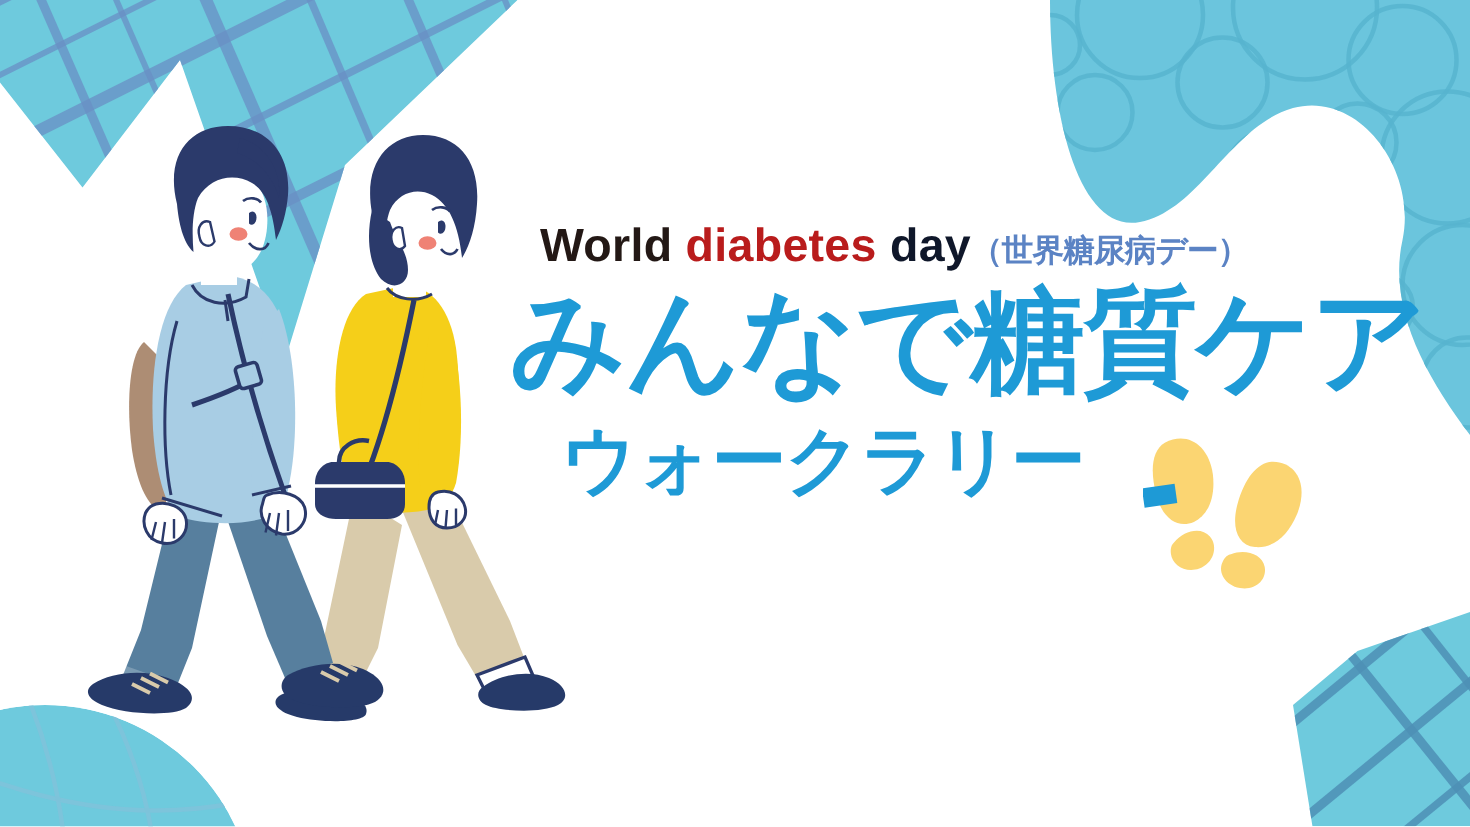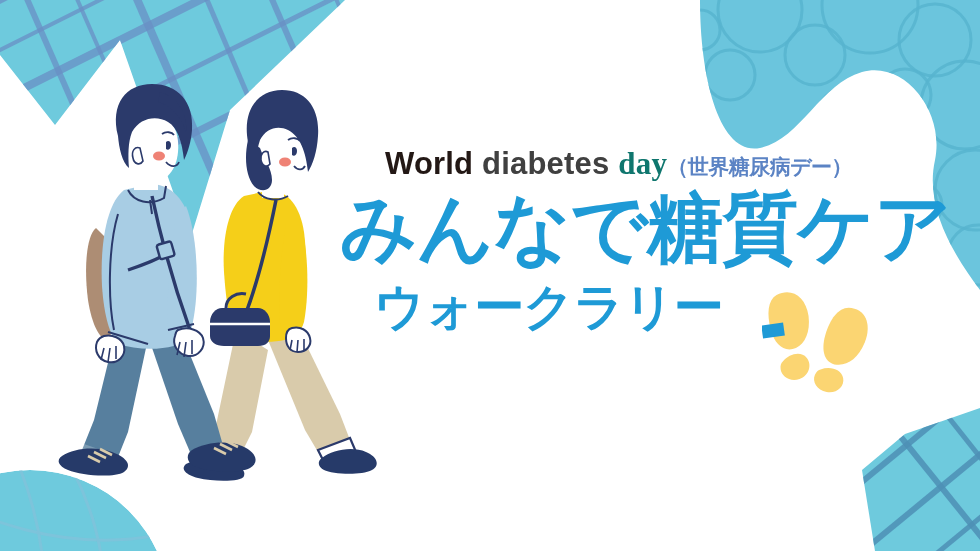--- a/index.html
+++ b/index.html
@@ -5,23 +5,23 @@
   html,body{margin:0;padding:0;background:#fff;}
   body{width:980px;height:551px;overflow:hidden;
        font-family:"Liberation Sans","DejaVu Sans",sans-serif;}
   #poster{position:relative;width:980px;height:551px;background:#ffffff;overflow:hidden;}
   .layer{position:absolute;top:0;left:0;width:980px;height:551px;}
 
   
   #text-block{position:absolute;left:352px;top:140px;width:540px;height:250px;}
   #subtitle-row{position:absolute;left:8px;top:8px;white-space:nowrap;
       font-size:31px;font-weight:bold;letter-spacing:.2px;line-height:1;}
-  .t-world{color:#231815;margin-left:25px;}
-  .t-diabetes{color:#404040;}
-  .t-day{color:#0f766e;font-family:Liberation Serif, serif;}
+  .t-world{color:#231815;}
+  .t-diabetes{color:#b91c1c;}
+  .t-day{color:#0f172a;}
   .t-jp{color:#5b83c4;font-size:21px;letter-spacing:-.5px;}
 
   .headline{position:absolute;white-space:nowrap;color:#1e9ad6;
       font-weight:bold;line-height:1;}
   #headline1{left:-12px;top:50px;font-size:76px;letter-spacing:-1px;}
   #headline2{left:22px;top:142px;font-size:50px;letter-spacing:-1px;}
 
   #footprints{position:absolute;left:762px;top:286px;width:112px;height:108px;}
 </style>
 </head>

